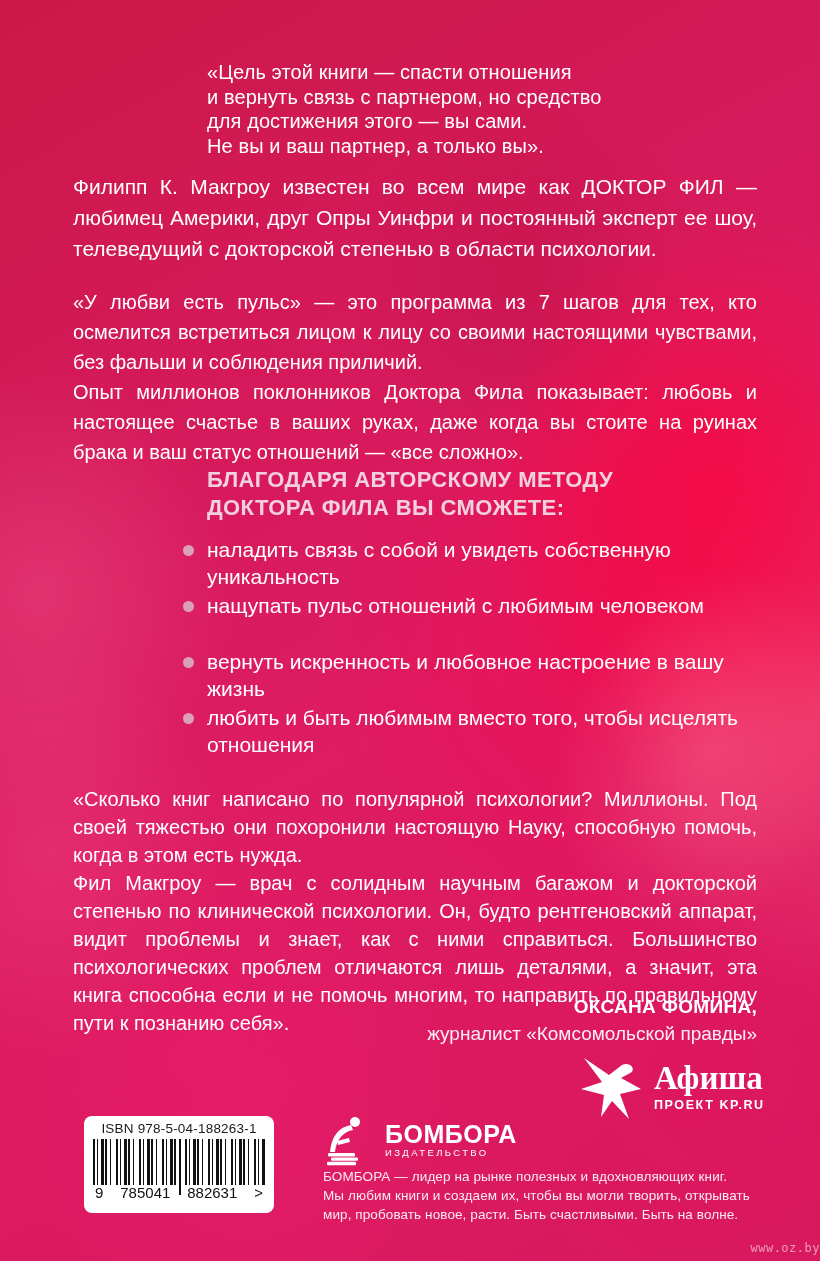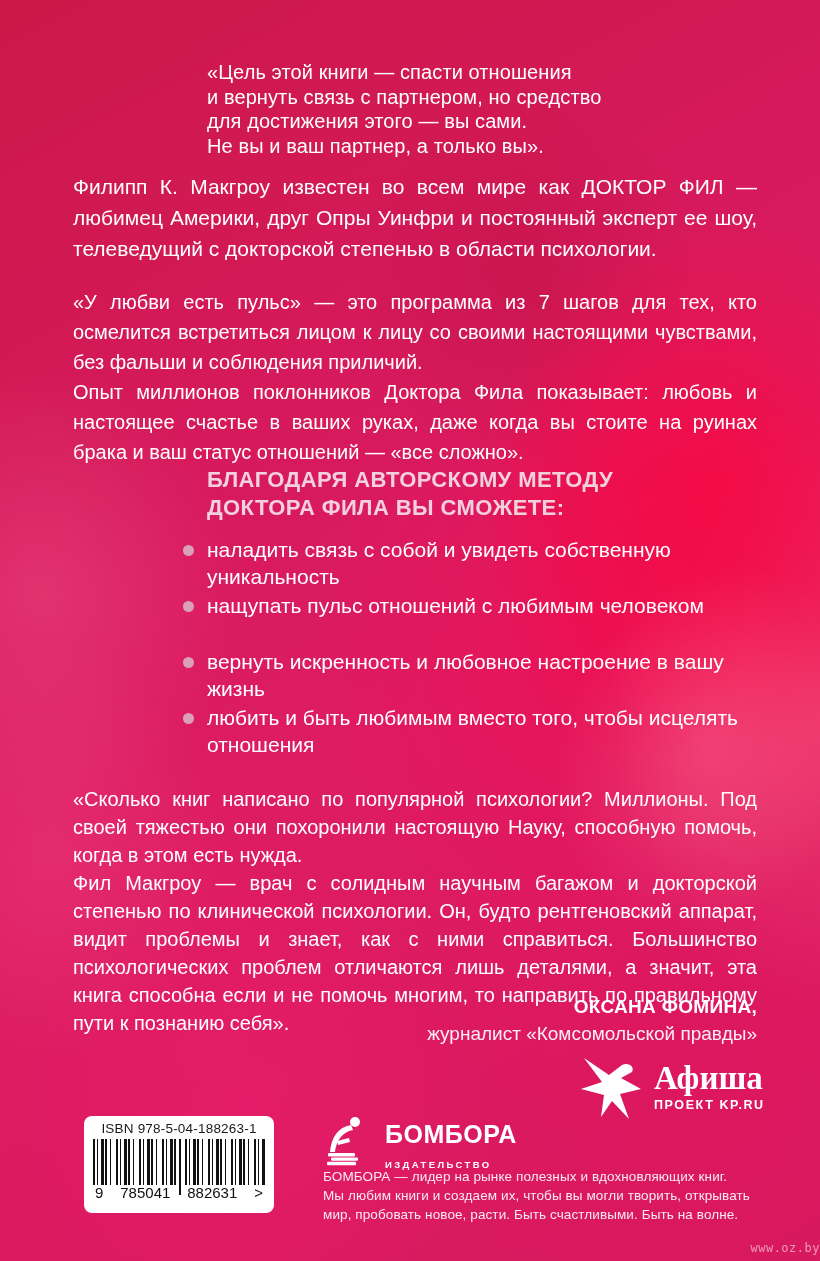--- a/index.html
+++ b/index.html
@@ -61,21 +61,21 @@
   .barcode .guard{position:absolute;top:0;width:2px;height:56px;background:#111;}
   .barcode .g1{left:0;} .barcode .g2{left:50%;} .barcode .g3{right:0;}
   .barcode .digits{display:flex;justify-content:space-between;align-items:flex-end;
     font-size:15px;line-height:16px;margin-top:0;background:transparent;z-index:2;}
   .barcode .digits span{background:#fff;padding:0 2px;}
 
   .bombora{left:323px;top:1114px;display:flex;align-items:flex-start;gap:18px;}
   .bombora .bicon{width:40px;height:52px;}
   .bombora .btext{margin-left:4px;padding-top:8px;}
   .bombora .bname{font-size:25px;font-weight:bold;letter-spacing:.5px;line-height:25px;}
-  .bombora .bsub{font-size:9.5px;font-weight:bold;letter-spacing:2.4px;margin-top:12px;}
+  .bombora .bsub{font-size:9.5px;font-weight:normal;letter-spacing:2.4px;margin-top:0;}
   .bombora-blurb{left:323px;top:1167px;width:440px;font-size:13.5px;font-weight:normal;
     line-height:19px;color:#fbeaf0;letter-spacing:.1px;}
 
   .watermark{right:0;bottom:6px;font-size:12px;color:rgba(255,255,255,.55);
     font-family:"DejaVu Sans Mono", monospace;letter-spacing:.5px;}
 </style>
 </head>
 <body>
 
 <div class="cover">

